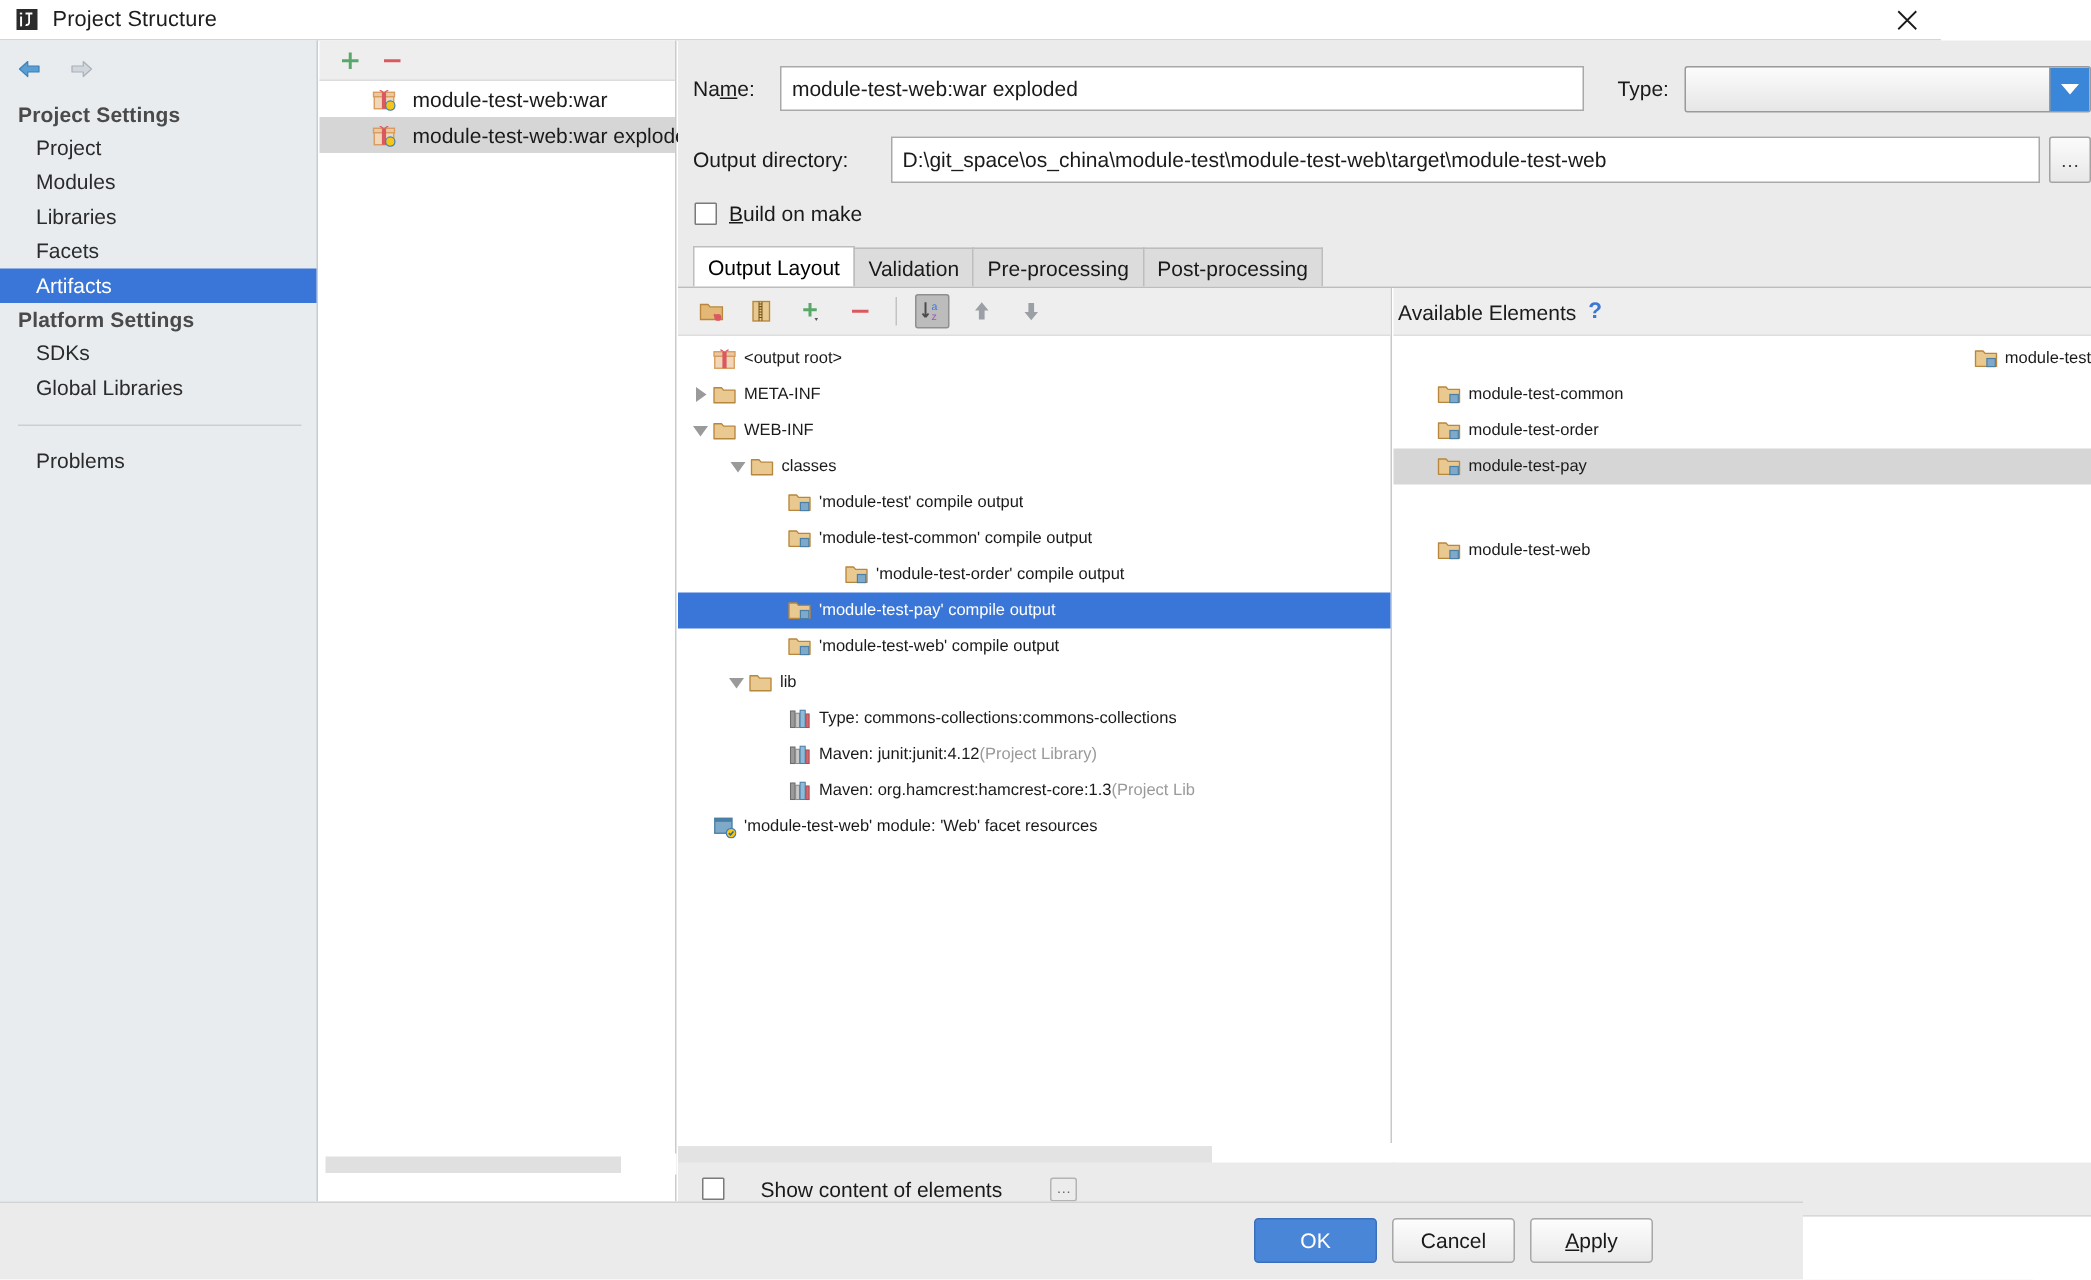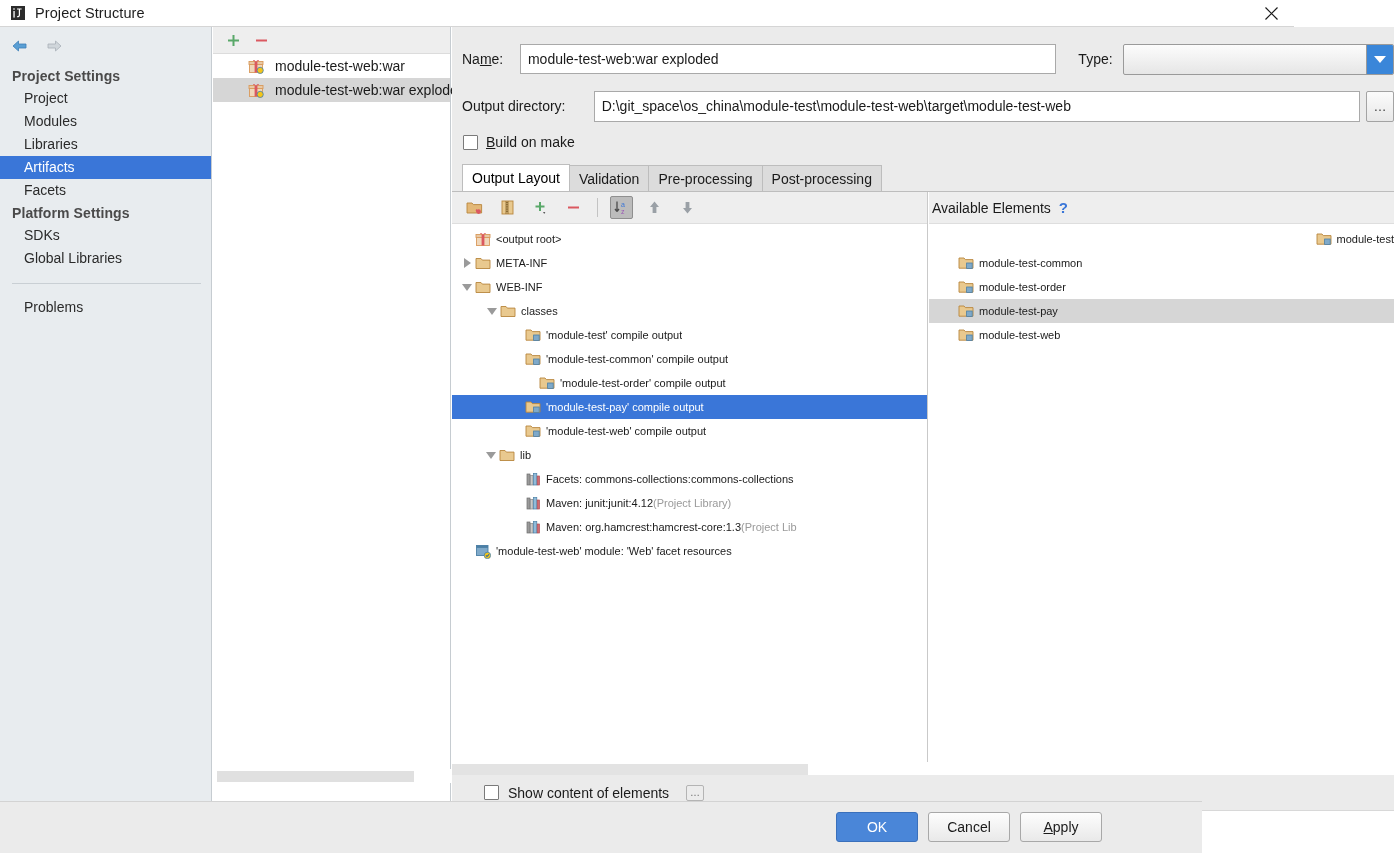--- a/index.html
+++ b/index.html
@@ -244,21 +244,21 @@
     position: absolute; left: 0; bottom: 0; width: 476px; height: 14px; background: #ffffff;
   }
   .layout-hscroll .thumb {
     position: absolute; left: 0; top: 2px; width: 356px; height: 12px; background: #e3e3e3;
   }
 
   
   .showcontent {
     position: absolute; left: 0; top: 748px; width: 942px; height: 36px;
     background: #ebebeb;
-    display: flex; align-items: center; padding-left: 32px; gap: 9px;
+    display: flex; align-items: center; padding-left: 16px; gap: 24px;
     border-bottom: 1px solid #d8d8d8;
   }
   .small-ell {
     width: 18px; height: 16px; margin-left: 8px;
     border: 1px solid #b4b4b4; background: #ececec; border-radius: 2px;
     display: flex; align-items: center; justify-content: center;
     font-size: 10px; color: #6a6a6a; cursor: default;
   }
 
   
@@ -318,22 +318,22 @@
           <path d="M11.5 3 L17 8 L11.5 13 L11.5 10 L4 10 L4 6 L11.5 6 Z" fill="#d0d6db" stroke="#a8b0b7" stroke-width="0.8" stroke-linejoin="round"></path>
         </svg>
       </span>
     </div>
 
     <div>
       <div class="side-group">Project Settings</div>
       <div class="side-item">Project</div>
       <div class="side-item">Modules</div>
       <div class="side-item">Libraries</div>
+      <div class="side-item">Facets</div>
       <div class="side-item selected">Artifacts</div>
-      <div class="side-item">Facets</div>
     </div>
 
     <div>
       <div class="side-group">Platform Settings</div>
       <div class="side-item">SDKs</div>
       <div class="side-item">Global Libraries</div>
     </div>
 
     <div class="side-sep"></div>
     <div class="side-item">Problems</div>
@@ -530,21 +530,21 @@
             <div class="tnode" style="padding-left: 58px;">
               <span class="twist"></span>
               <span class="tico">
                 <svg width="16" height="16" viewBox="0 0 16 16">
                   <path d="M1 3 h5 l1.4 1.6 h7.6 v8.6 h-14 z" fill="#e9c98f" stroke="#b8863d" stroke-width="0.9" stroke-linejoin="round"></path>
                   <rect x="8.6" y="8" width="5.6" height="5.4" fill="#7fa9c9" stroke="#4b7fa5" stroke-width="0.8"></rect>
                 </svg>
               </span>
               <span class="tlabel">'module-test-common' compile output</span>
             </div>
-            <div class="tnode" style="padding-left: 72px;">
+            <div class="tnode" style="padding-left: 72px; margin-left: 24px;">
               <span class="twist"></span>
               <span class="tico">
                 <svg width="16" height="16" viewBox="0 0 16 16">
                   <path d="M1 3 h5 l1.4 1.6 h7.6 v8.6 h-14 z" fill="#e9c98f" stroke="#b8863d" stroke-width="0.9" stroke-linejoin="round"></path>
                   <rect x="8.6" y="8" width="5.6" height="5.4" fill="#7fa9c9" stroke="#4b7fa5" stroke-width="0.8"></rect>
                 </svg>
               </span>
               <span class="tlabel">'module-test-order' compile output</span>
             </div>
             <div class="tnode sel-blue" style="padding-left: 58px;">
@@ -579,21 +579,21 @@
             <div class="tnode" style="padding-left: 58px;">
               <span class="twist"></span>
               <span class="tico">
                 <svg width="16" height="16" viewBox="0 0 16 16">
                   <rect x="2" y="3" width="3" height="11" fill="#9a9a9a" stroke="#6d6d6d" stroke-width="0.7"></rect>
                   <rect x="5.4" y="4.5" width="2.6" height="9.5" fill="#c9c9c9" stroke="#8a8a8a" stroke-width="0.7"></rect>
                   <rect x="8.4" y="2.5" width="3.4" height="11.5" fill="#8fbbd9" stroke="#4b7fa5" stroke-width="0.7"></rect>
                   <rect x="12.2" y="5" width="2.2" height="9" fill="#d46a70" stroke="#a84a50" stroke-width="0.7"></rect>
                 </svg>
               </span>
-              <span class="tlabel">Facets: commons-collections:commons-collections</span>
+              <span class="tlabel">Type: commons-collections:commons-collections</span>
             </div>
             <div class="tnode" style="padding-left: 58px;">
               <span class="twist"></span>
               <span class="tico">
                 <svg width="16" height="16" viewBox="0 0 16 16">
                   <rect x="2" y="3" width="3" height="11" fill="#9a9a9a" stroke="#6d6d6d" stroke-width="0.7"></rect>
                   <rect x="5.4" y="4.5" width="2.6" height="9.5" fill="#c9c9c9" stroke="#8a8a8a" stroke-width="0.7"></rect>
                   <rect x="8.4" y="2.5" width="3.4" height="11.5" fill="#8fbbd9" stroke="#4b7fa5" stroke-width="0.7"></rect>
                   <rect x="12.2" y="5" width="2.2" height="9" fill="#d46a70" stroke="#a84a50" stroke-width="0.7"></rect>
                 </svg>
@@ -668,21 +668,21 @@
             </div>
             <div class="tnode sel-grey" style="padding-left: 28px;">
               <span class="tico">
                 <svg width="16" height="16" viewBox="0 0 16 16">
                   <path d="M1 3 h5 l1.4 1.6 h7.6 v8.6 h-14 z" fill="#e9c98f" stroke="#b8863d" stroke-width="0.9" stroke-linejoin="round"></path>
                   <rect x="8.6" y="8" width="5.6" height="5.4" fill="#7fa9c9" stroke="#4b7fa5" stroke-width="0.8"></rect>
                 </svg>
               </span>
               <span class="tlabel">module-test-pay</span>
             </div>
-            <div class="tnode" style="padding-left: 28px;">
+            <div class="tnode" style="padding-left: 28px; margin-top: 32px;">
               <span class="tico">
                 <svg width="16" height="16" viewBox="0 0 16 16">
                   <path d="M1 3 h5 l1.4 1.6 h7.6 v8.6 h-14 z" fill="#e9c98f" stroke="#b8863d" stroke-width="0.9" stroke-linejoin="round"></path>
                   <rect x="8.6" y="8" width="5.6" height="5.4" fill="#7fa9c9" stroke="#4b7fa5" stroke-width="0.8"></rect>
                 </svg>
               </span>
               <span class="tlabel">module-test-web</span>
             </div>
           </div>
       </div>

